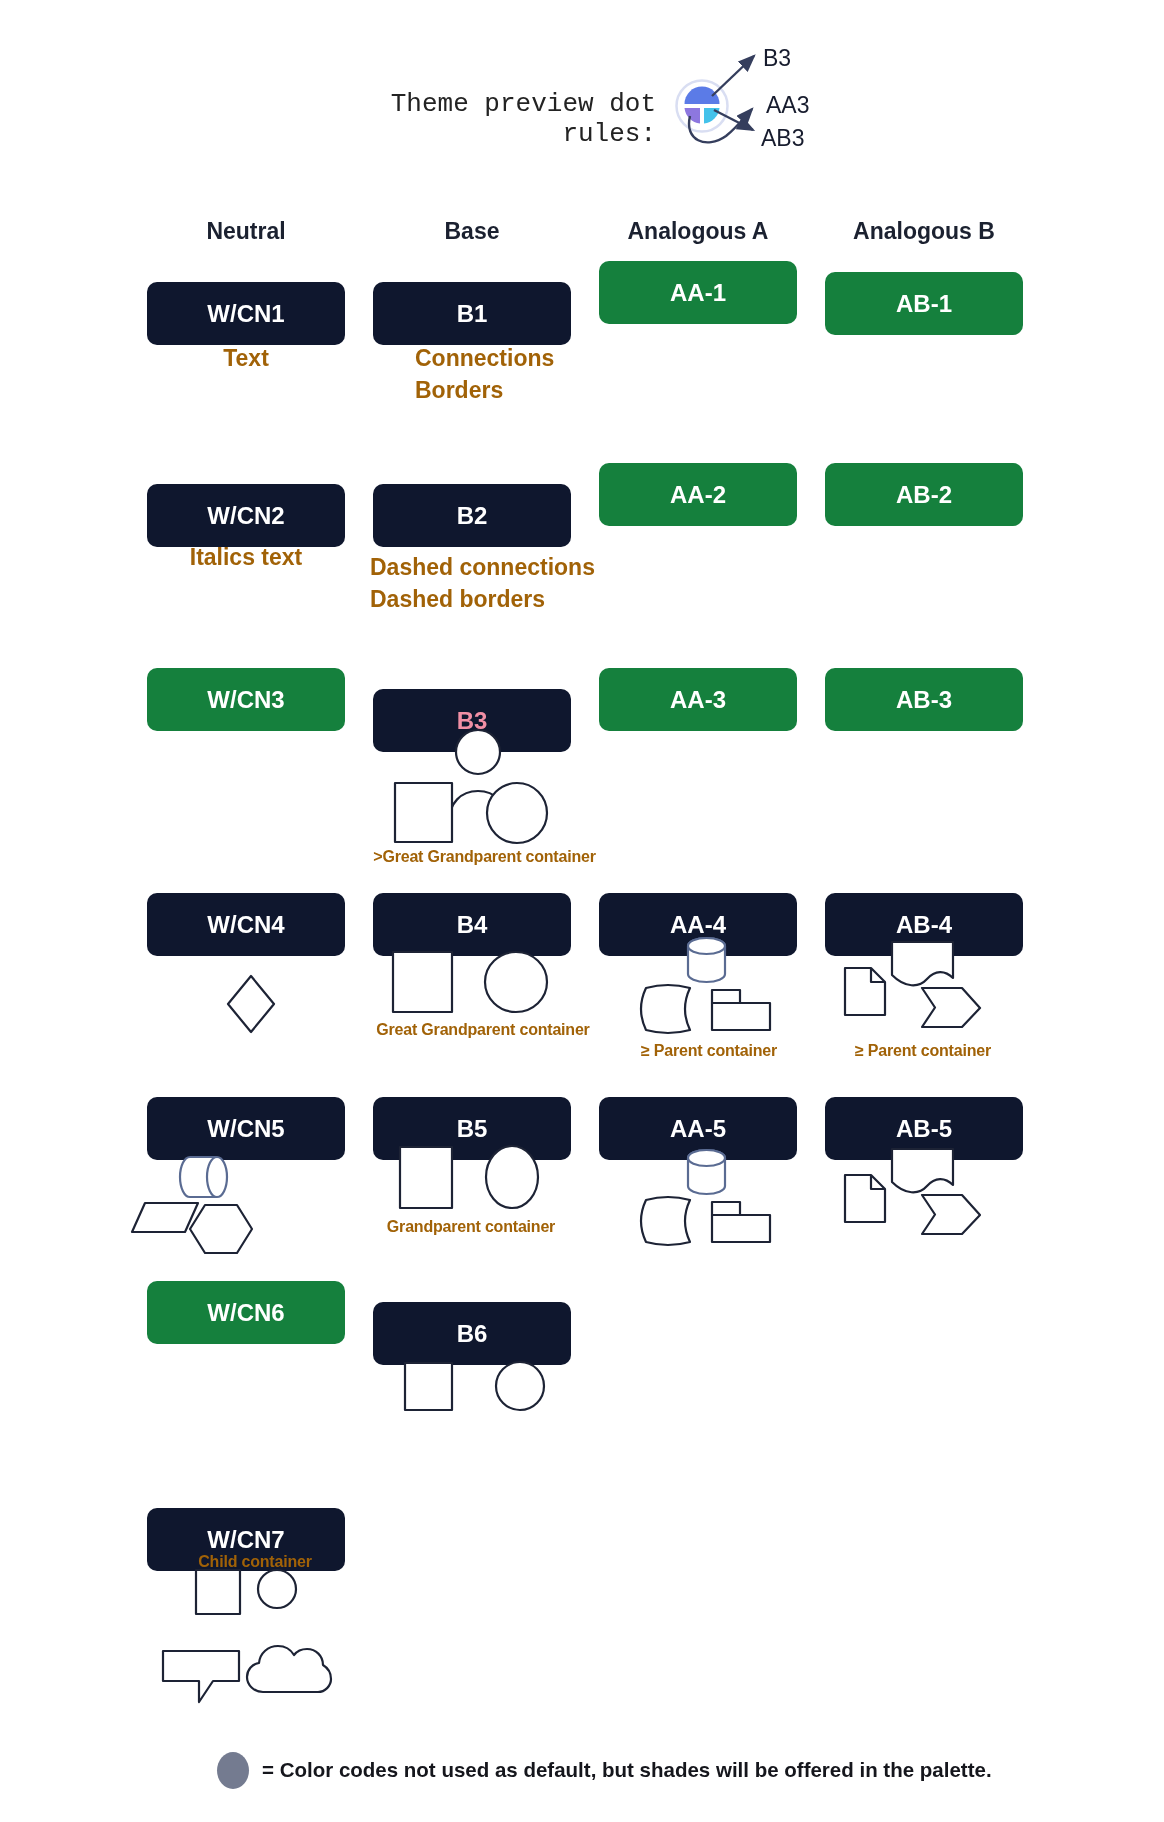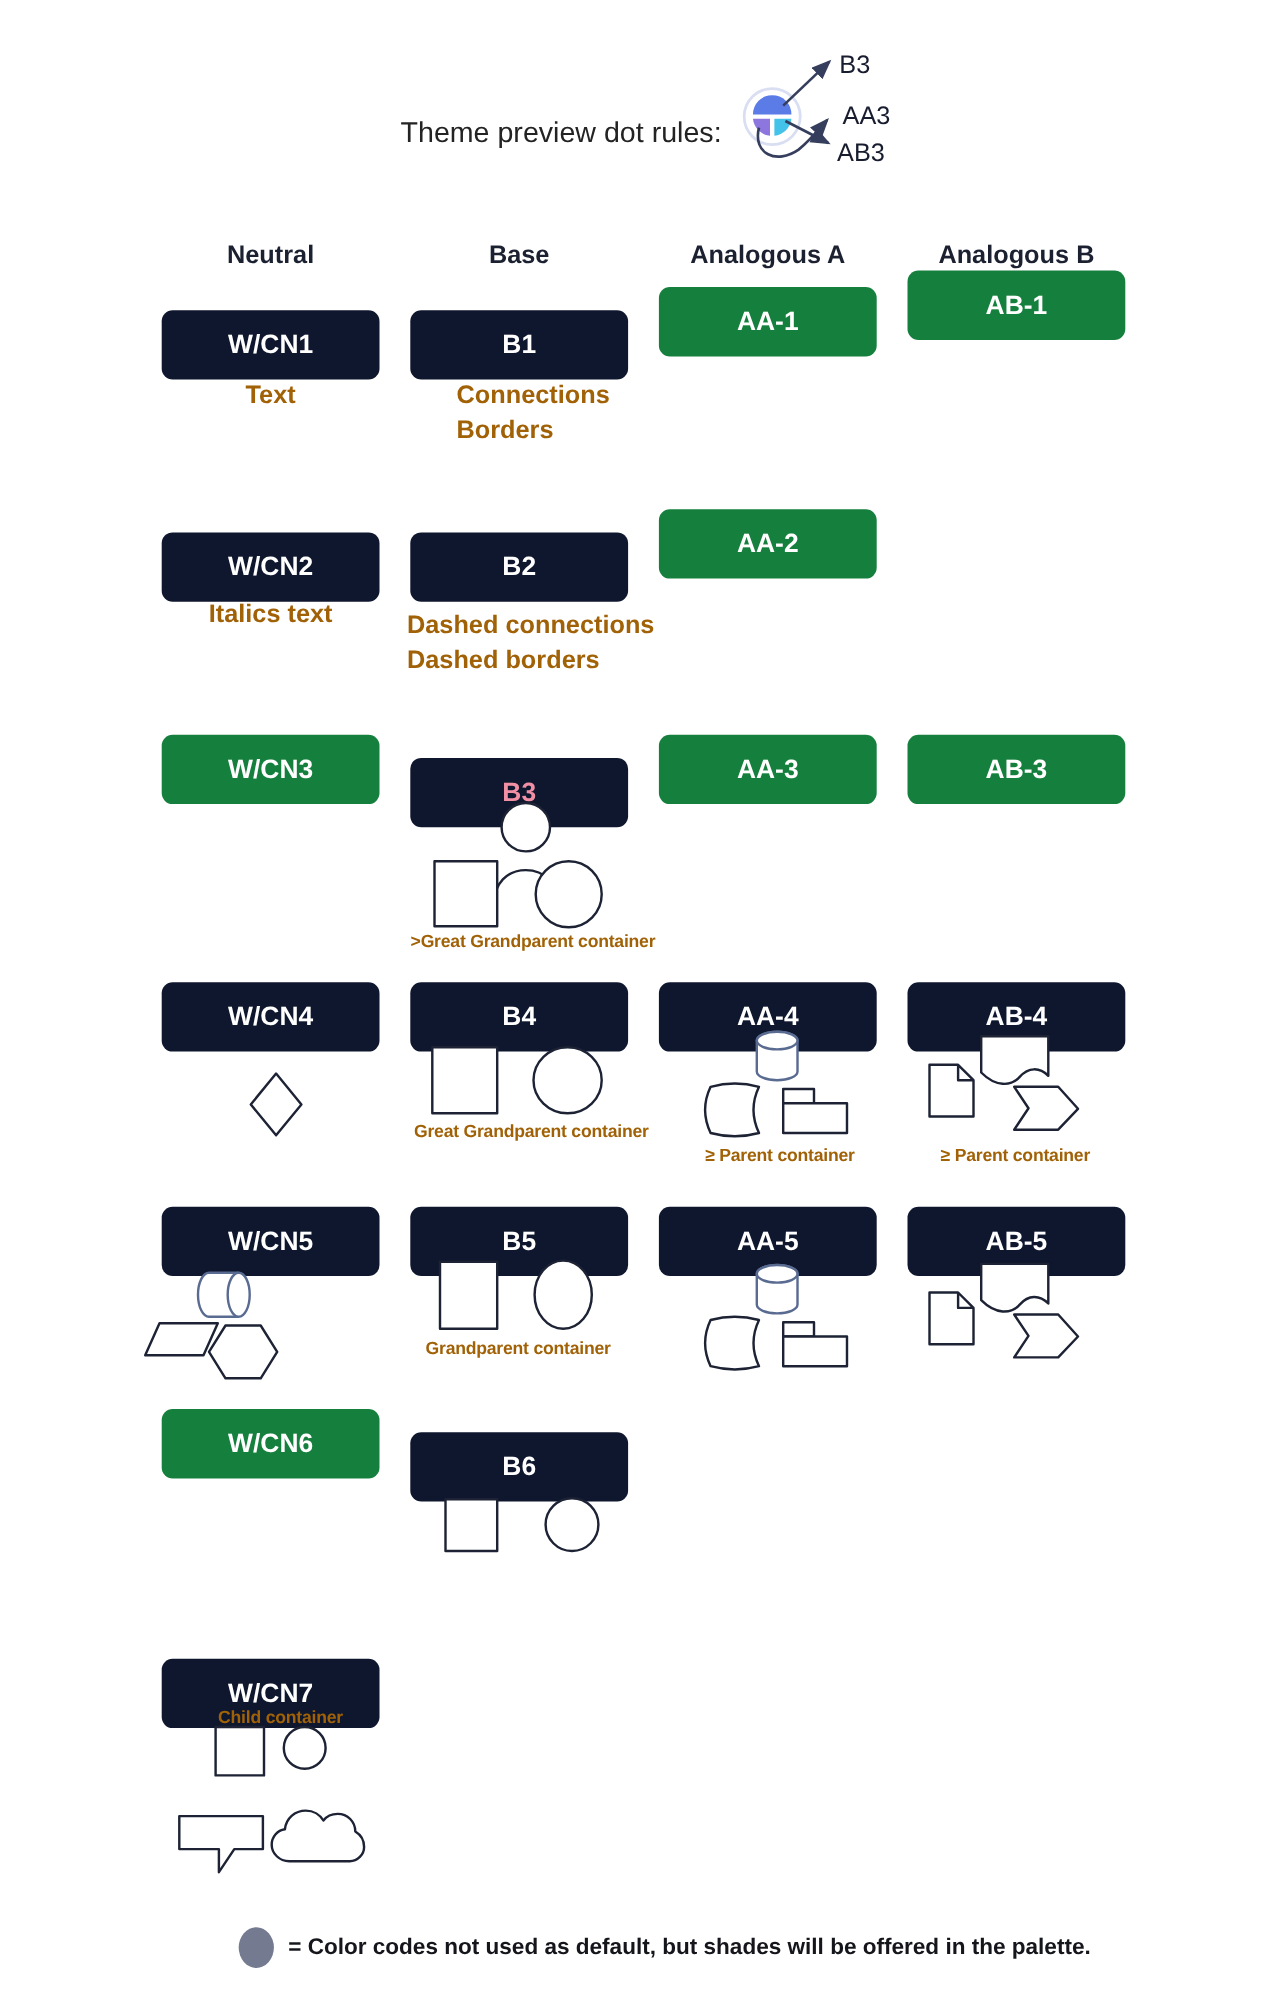--- a/index.html
+++ b/index.html
@@ -1,19 +1,19 @@
 <!DOCTYPE html>
 <html><head>
 <meta charset="utf-8">
 <style>
   html,body{margin:0;padding:0;background:#fff;}
   #canvas{position:relative;width:1164px;height:1822px;background:#fff;overflow:hidden;
           font-family:"Liberation Sans",sans-serif;}
-  .title{position:absolute;left:340px;top:105px;width:316px;text-align:right;
-         font-size:26px;line-height:30px;color:#232323;font-weight:400;}
+  .title{position:absolute;left:340px;top:89px;width:316px;text-align:right;
+         font-size:26px;line-height:30px;color:#232323;font-weight:400;font-family:Liberation Mono, monospace;}
   .dotlabel{position:absolute;font-size:23px;line-height:28px;color:#171c2e;font-weight:400;}
   .colhead{position:absolute;width:198px;top:218px;text-align:center;
            font-weight:700;font-size:23px;color:#1b2130;}
   .sw{position:absolute;width:198px;height:63px;border-radius:10px;
       display:flex;align-items:center;justify-content:center;
       font-weight:700;font-size:24px;color:#ffffff;}
   .sw.dark{background:#0f172e;margin-top:21px;}
   .sw.muted{background:#15803d;}
   .sw.pinktext span{color:#f18fa5;}
   .note{position:absolute;font-weight:700;color:#a16207;}
@@ -60,37 +60,40 @@
 
   <div class="sw dark" style="left:147px;top:261px">
       <span>W/CN1</span>
     </div>
   <div class="sw dark" style="left:373px;top:261px">
       <span>B1</span>
     </div>
   <div class="sw muted" style="left:599px;top:261px">
       <span>AA-1</span>
     </div>
-  <div class="sw muted" style="left:825px;top:246px">
+  <div class="sw muted" style="left:825px;top:272px">
       <span>AB-1</span>
     </div>
   <div class="note big center" style="left:147px;top:342px;width:198px">Text</div>
   <div class="note big" style="left:415px;top:342px">
     <div>Connections</div>
     <div>Borders</div>
   </div>
 
   <div class="sw dark" style="left:147px;top:463px">
       <span>W/CN2</span>
     </div>
   <div class="sw dark" style="left:373px;top:463px">
       <span>B2</span>
     </div>
   <div class="sw muted" style="left:599px;top:463px">
       <span>AA-2</span>
+    </div>
+  <div class="sw muted" style="left:825px;top:463px">
+      <span>AB-2</span>
     </div>
   <div class="note big center" style="left:147px;top:541px;width:198px">Italics text</div>
   <div class="note big" style="left:370px;top:551px">
     <div>Dashed connections</div>
     <div>Dashed borders</div>
   </div>
 
   <div class="sw muted" style="left:147px;top:668px">
       <span>W/CN3</span>
     </div>

